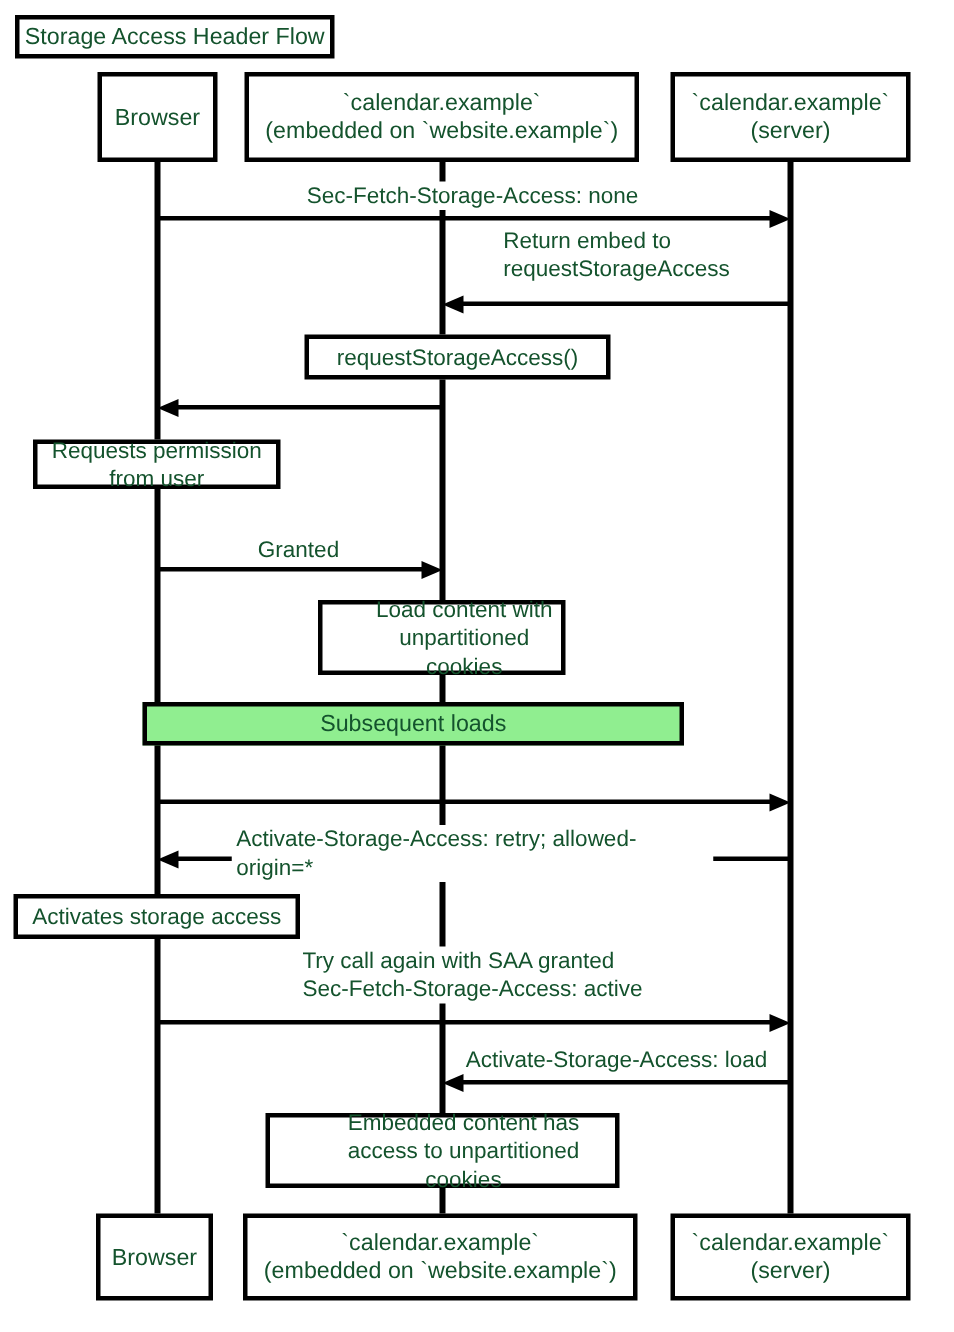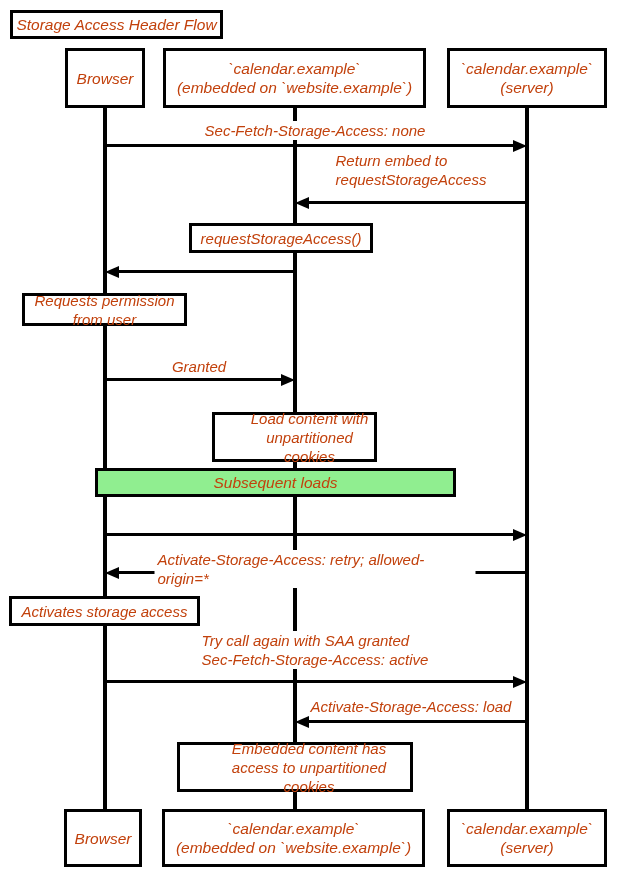--- a/index.html
+++ b/index.html
@@ -1,20 +1,19 @@
 <!DOCTYPE html>
 <html><head>
 <meta charset="utf-8">
 <style>
   html,body { margin:0; padding:0; background:#ffffff; }
   .canvas {
     position:relative; width:636px; height:888px; background:#ffffff;
-    font-family:"Liberation Sans", sans-serif; color:#c2410c;
+    font-family:"Liberation Sans", sans-serif; color:#14532d;
     overflow:hidden;
-    font-style:italic;
   }
   .box {
     position:absolute; box-sizing:border-box;
     border:3px solid #000; background:#fff;
     display:flex; align-items:center; justify-content:center;
     text-align:center; white-space:pre-line; z-index:3;
   }
   .participant { font-size:15.5px; line-height:19px; font-weight:400; }
   .titlebox { font-size:15.5px; }
   .note { font-size:15px; line-height:19px; }
@@ -54,32 +53,32 @@
 
   <div class="mlabel" style="left:315px; top:121px;">Sec-Fetch-Storage-Access: none</div>
   <div class="hline" style="left:105px; top:144px; width:410px;"></div>
   <div class="ah ah-r" style="left:513px; top:140px;"></div>
 
   <div class="mlabel" style="left:411px; top:151px;">Return embed to
 requestStorageAccess</div>
   <div class="hline" style="left:307px; top:201px; width:220px;"></div>
   <div class="ah ah-l" style="left:295px; top:197px;"></div>
 
-  <div class="box note" style="left:189px; top:223px; width:184px; height:30px;">requestStorageAccess()</div>
+  <div class="box note" style="left:203px; top:223px; width:204px; height:30px;">requestStorageAccess()</div>
   <div class="hline" style="left:117px; top:270px; width:178px;"></div>
   <div class="ah ah-l" style="left:105px; top:266px;"></div>
 
   <div class="box note" style="left:22px; top:293px; width:165px; height:33px;">Requests permission
 from user</div>
 
   <div class="mlabel" style="left:199px; top:357px;">Granted</div>
   <div class="hline" style="left:105px; top:378px; width:178px;"></div>
   <div class="ah ah-r" style="left:281px; top:374px;"></div>
 
-  <div class="box note" style="left:212px; top:412px; width:165px; height:50px;padding-left:30px;">Load content with
+  <div class="box note" style="left:212px; top:400px; width:165px; height:50px;padding-left:30px;">Load content with
 unpartitioned cookies</div>
 
   <div class="divider" style="left: 95px; top: 468px; width: 361px; height: 29px; background: rgb(144, 238, 144);">Subsequent loads</div>
 
   <div class="hline" style="left:105px; top:533px; width:410px;"></div>
   <div class="ah ah-r" style="left:513px; top:529px;"></div>
 
   <div class="mlabel" style="left:315px; top:550px;">Activate-Storage-Access: retry; allowed-origin=*</div>
   <div class="hline" style="left:117px; top:571px; width:410px;"></div>
   <div class="ah ah-l" style="left:105px; top:567px;"></div>

